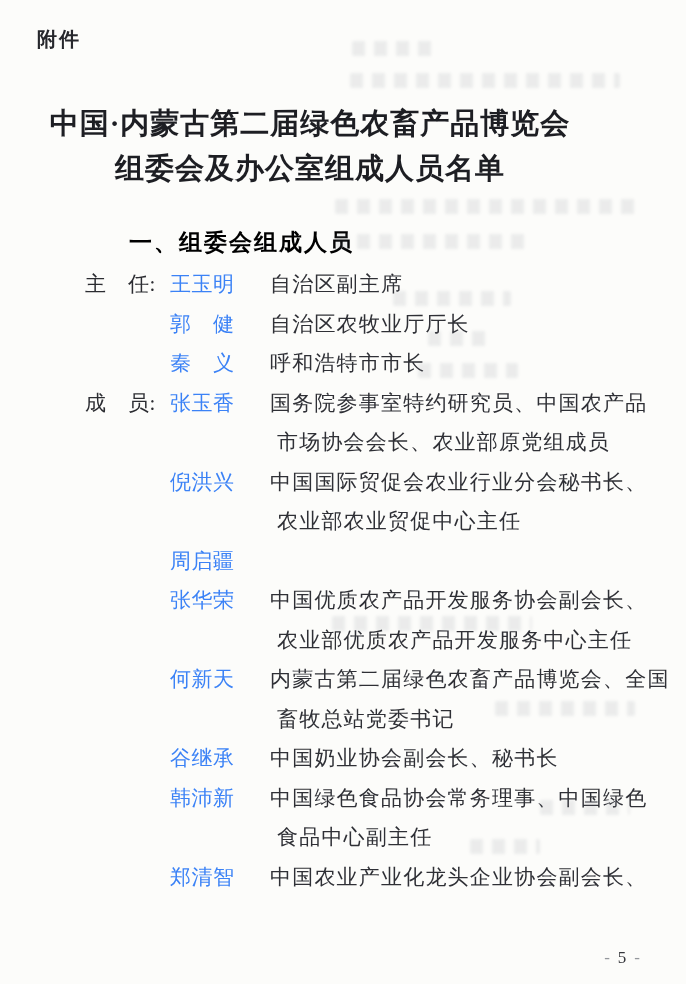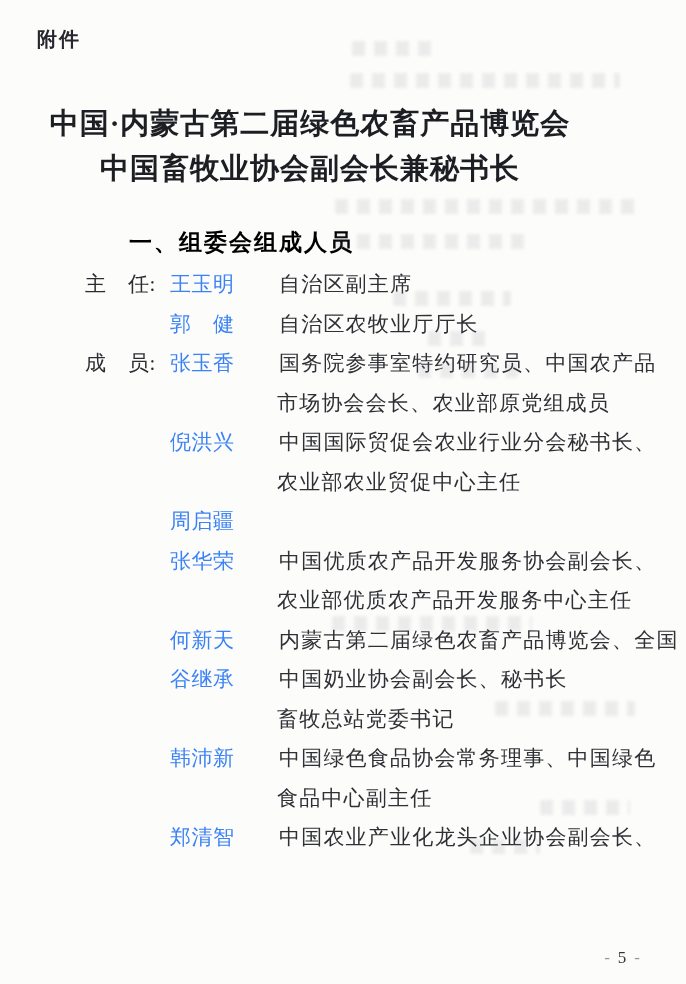--- a/index.html
+++ b/index.html
@@ -29,21 +29,21 @@
   }
   .roster{
     position:absolute;left:0;top:265px;width:578px;
   }
   .line{
     position:relative;height:39.5px;line-height:39.5px;
     font-size:21px;
   }
   .role{position:absolute;left:85px;white-space:pre;letter-spacing:0.5px;color:#2b2c31;}
   .name{position:absolute;left:170px;white-space:pre;letter-spacing:0.5px;color:#3b82f6;}
-  .desc{position:absolute;left:279px;white-space:pre;letter-spacing:1.2px;color:#2f3036;}
+  .desc{position:absolute;left:270px;white-space:pre;letter-spacing:1.2px;color:#2f3036;}
   .desc.cont{left:277px;}
   .page-number{
     position:absolute;right:38px;top:948px;
     font-size:17px;letter-spacing:2px;
   }
   .page-number .dash{color:#94979c;padding:0 6px;}
   .page-number .num{color:#35363b;}
   
   .bleed{
     position:absolute;height:15px;border-radius:2px;
@@ -54,34 +54,38 @@
 </style>
 </head>
 <body>
 
 <div class="page">
 
   <div class="attachment">附件</div>
 
   <div class="title">
     <div>中国·内蒙古第二届绿色农畜产品博览会</div>
-    <div>中国畜牧业协会副会长兼秘书长</div>
+    <div>组委会及办公室组成人员名单</div>
   </div>
 
   <div class="section-heading">一、组委会组成人员</div>
 
   <div class="roster" id="roster">
       <div class="line">
         <span class="role">主　任:</span>
         <span class="name">王玉明</span>
         <span class="desc">自治区副主席</span>
       </div>
       <div class="line">
         <span class="name">郭　健</span>
         <span class="desc">自治区农牧业厅厅长</span>
+      </div>
+      <div class="line">
+        <span class="name">秦　义</span>
+        <span class="desc">呼和浩特市市长</span>
       </div>
       <div class="line">
         <span class="role">成　员:</span>
         <span class="name">张玉香</span>
         <span class="desc">国务院参事室特约研究员、中国农产品</span>
       </div>
       <div class="line">
         <span class="desc cont">市场协会会长、农业部原党组成员</span>
       </div>
       <div class="line">
@@ -99,25 +103,25 @@
         <span class="desc">中国优质农产品开发服务协会副会长、</span>
       </div>
       <div class="line">
         <span class="desc cont">农业部优质农产品开发服务中心主任</span>
       </div>
       <div class="line">
         <span class="name">何新天</span>
         <span class="desc">内蒙古第二届绿色农畜产品博览会、全国</span>
       </div>
       <div class="line">
+        <span class="desc cont">畜牧总站党委书记</span>
+      </div>
+      <div class="line">
         <span class="name">谷继承</span>
         <span class="desc">中国奶业协会副会长、秘书长</span>
-      </div>
-      <div class="line">
-        <span class="desc cont">畜牧总站党委书记</span>
       </div>
       <div class="line">
         <span class="name">韩沛新</span>
         <span class="desc">中国绿色食品协会常务理事、中国绿色</span>
       </div>
       <div class="line">
         <span class="desc cont">食品中心副主任</span>
       </div>
       <div class="line">
         <span class="name">郑清智</span>

